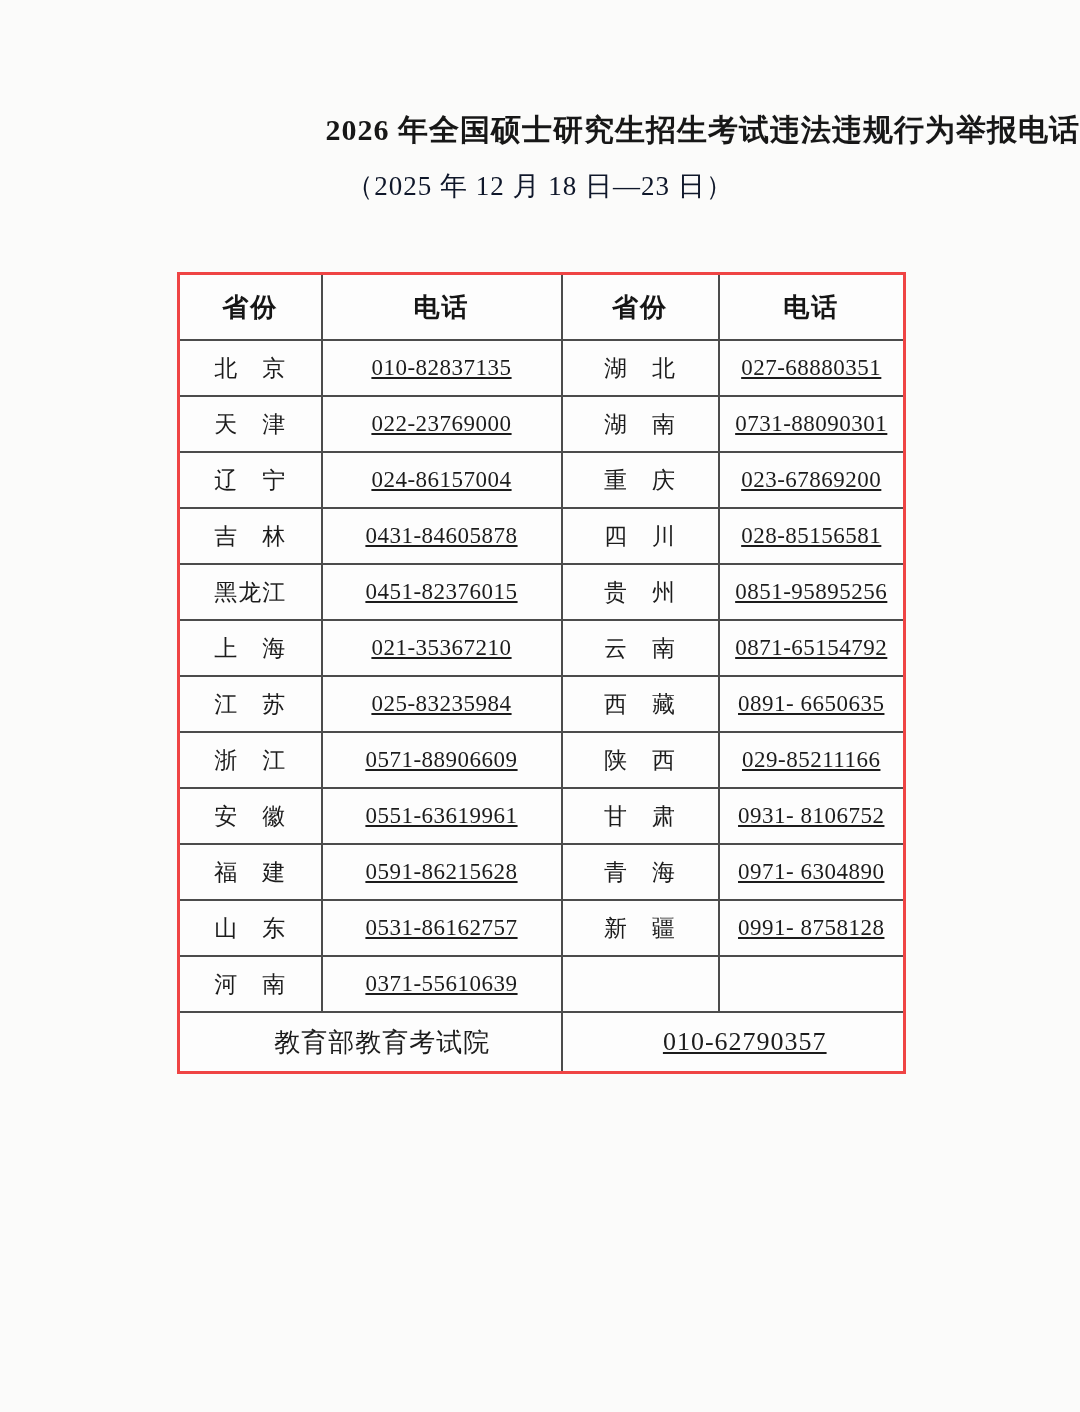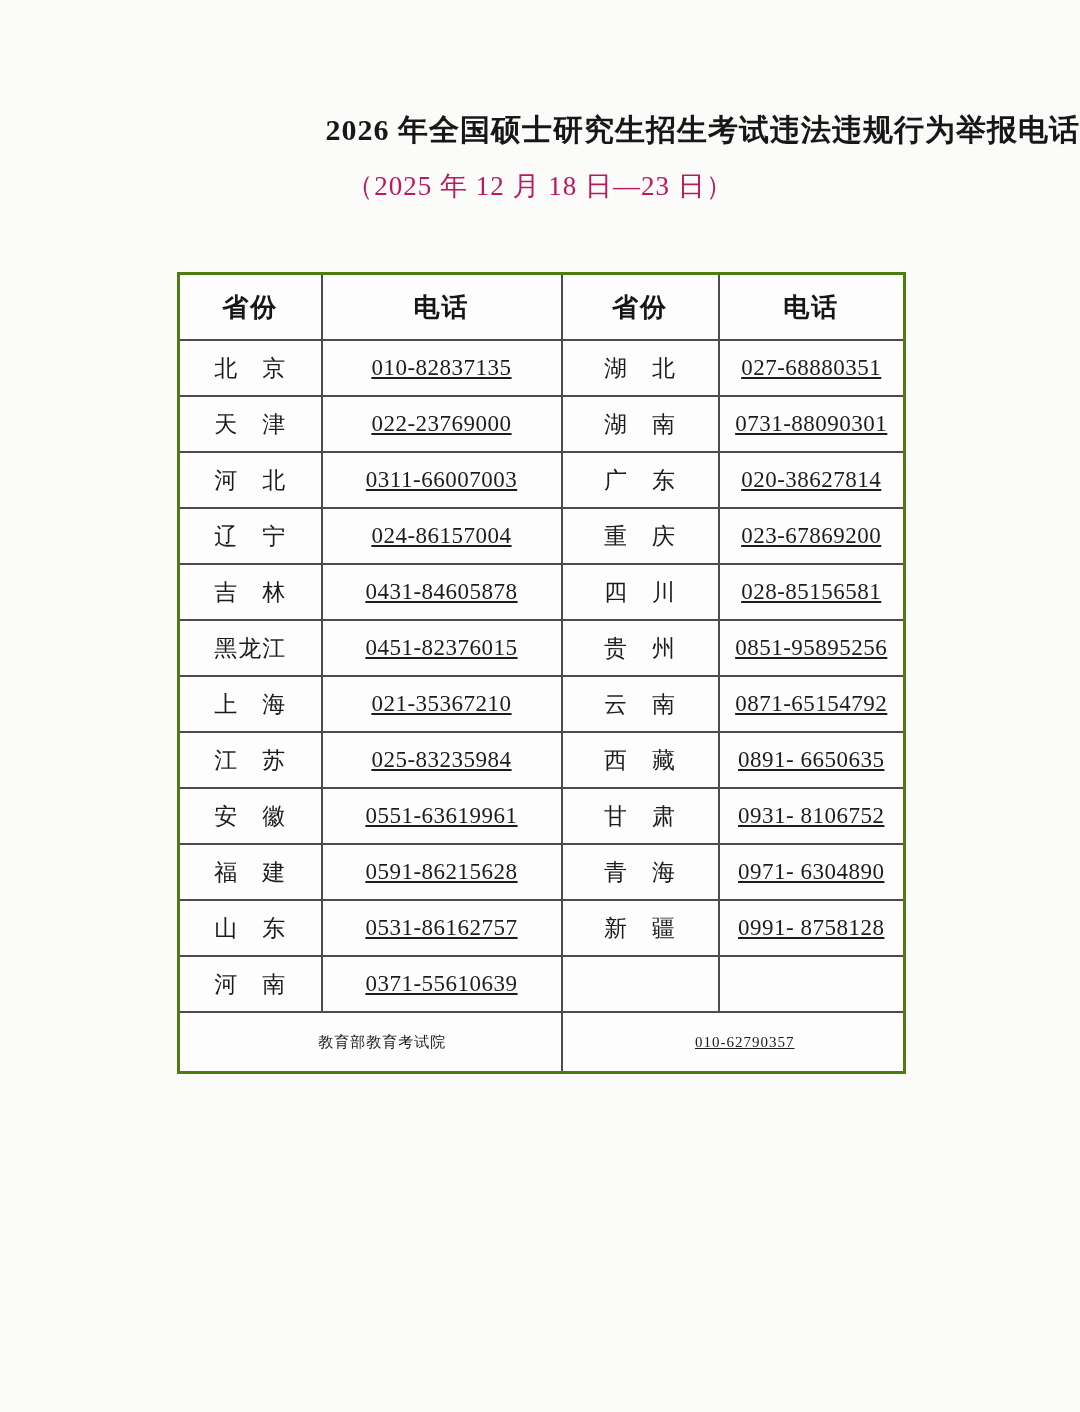--- a/index.html
+++ b/index.html
@@ -29,28 +29,28 @@
     letter-spacing: 1px;
     color: #171717;
   }
   .doc-subtitle {
     margin: 14px 0 0 0;
     text-align: center;
     font-weight: 400;
     font-size: 27px;
     line-height: 40px;
     letter-spacing: 1px;
-    color: #be185d;
+    color: #0f172a;
   }
   table.phone-table {
     margin: 66px 0 0 177px;
     width: 726px;
     border-collapse: collapse;
     table-layout: fixed;
-    border: 3px solid #4d7c0f;
+    border: 3px solid #ef4444;
     background: #fdfdfd;
   }
   .phone-table col.c1 { width: 143px; }
   .phone-table col.c2 { width: 240px; }
   .phone-table col.c3 { width: 157px; }
   .phone-table col.c4 { width: 186px; }
   .phone-table th, .phone-table td {
     border: 2px solid #4c4c4c;
     text-align: center;
     vertical-align: middle;
@@ -72,21 +72,21 @@
   td.province {
     letter-spacing: 1px;
   }
   td.phone {
     letter-spacing: 0.5px;
     font-variant-numeric: lining-nums;
     text-decoration: underline;
   }
   tr.footer-row td {
     height: 58px;
-    font-size: 15px;
+    font-size: 26px;
     letter-spacing: 1px;
     padding-left: 24px;
   }
 </style>
 </head>
 <body>
 
 <div class="page">
 
   <h1 class="doc-title">2026 年全国硕士研究生招生考试违法违规行为举报电话</h1>
@@ -117,26 +117,20 @@
     <td class="phone">027-68880351</td>
   </tr>
 
   <tr>
     <td class="province">天　津</td>
     <td class="phone">022-23769000</td>
     <td class="province">湖　南</td>
     <td class="phone">0731-88090301</td>
   </tr>
 
-  <tr>
-    <td class="province">河　北</td>
-    <td class="phone">0311-66007003</td>
-    <td class="province">广　东</td>
-    <td class="phone">020-38627814</td>
-  </tr>
 
 
 
   <tr>
     <td class="province">辽　宁</td>
     <td class="phone">024-86157004</td>
     <td class="province">重　庆</td>
     <td class="phone">023-67869200</td>
   </tr>
 
@@ -161,20 +155,26 @@
     <td class="phone">0871-65154792</td>
   </tr>
 
   <tr>
     <td class="province">江　苏</td>
     <td class="phone">025-83235984</td>
     <td class="province">西　藏</td>
     <td class="phone">0891- 6650635</td>
   </tr>
 
+  <tr>
+    <td class="province">浙　江</td>
+    <td class="phone">0571-88906609</td>
+    <td class="province">陕　西</td>
+    <td class="phone">029-85211166</td>
+  </tr>
 
   <tr>
     <td class="province">安　徽</td>
     <td class="phone">0551-63619961</td>
     <td class="province">甘　肃</td>
     <td class="phone">0931- 8106752</td>
   </tr>
 
   <tr>
     <td class="province">福　建</td>

